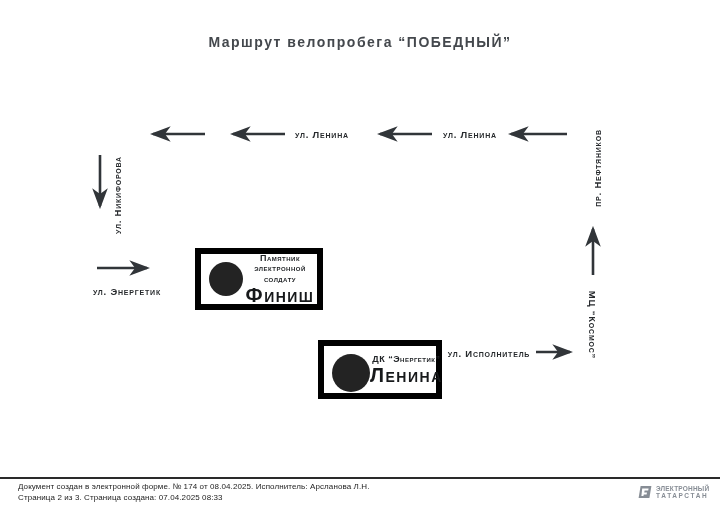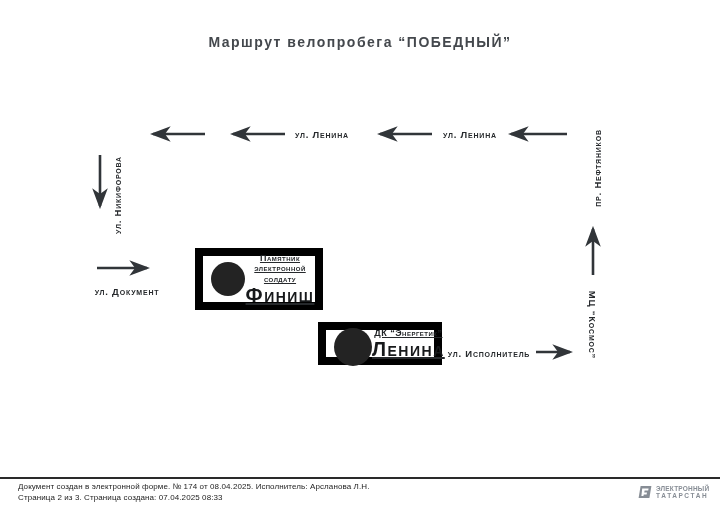--- a/index.html
+++ b/index.html
@@ -24,22 +24,22 @@
     font-size:9.5px;font-weight:700;
     font-variant:small-caps;
     letter-spacing:0.8px;
     color:#26292c;
     white-space:nowrap;
   }
   .rot-ccw{transform:translate(-50%,-50%) rotate(-90deg);}
   .rot-cw{transform:translate(-50%,-50%) rotate(90deg);}
   .route-box{
     position:absolute;box-sizing:border-box;
-    border:8px solid #000000;background:#ffffff;
-    display:flex;align-items:center;text-decoration:underline;
+    border:6px solid #000000;background:#ffffff;
+    display:flex;align-items:center;
   }
   .route-box .dot{
     flex:none;border-radius:50%;background:#232323;margin-left:8px;
   }
   .finish-box .dot{width:34px;height:34px;}
   .start-box .dot{width:38px;height:38px;margin-top:6px;}
   .box-text{flex:1;text-align:center;line-height:1;}
   .box-small{
     font-size:9px;font-weight:700;font-variant:small-caps;
     letter-spacing:0.5px;line-height:10.5px;color:#202326;
@@ -88,36 +88,36 @@
       <line x1="100" y1="155" x2="100" y2="206" marker-end="url(#ah)"></line>
       <line x1="97" y1="268" x2="147" y2="268" marker-end="url(#ah)"></line>
       <line x1="536" y1="352" x2="570" y2="352" marker-end="url(#ah)"></line>
       <line x1="593" y1="275" x2="593" y2="229" marker-end="url(#ah)"></line>
     </g>
   </svg>
 
   <div class="street" style="left:322px;top:134px">ул. Ленина</div>
   <div class="street" style="left:470px;top:134px">ул. Ленина</div>
   <div class="street rot-ccw" style="left:117px;top:195px">ул. Никифорова</div>
-  <div class="street" style="left:127px;top:291px">ул. Документ</div>
+  <div class="street" style="left:127px;top:291px">ул. Энергетик</div>
   <div class="street" style="left:489px;top:353px">ул. Исполнитель</div>
   <div class="street rot-ccw" style="left:597px;top:168px">пр. Нефтяников</div>
   <div class="street rot-cw" style="left:592px;top:325px">МЦ “Космос”</div>
 
   <div class="route-box finish-box" style="left:195px;top:248px;width:128px;height:62px">
     <div class="dot"></div>
     <div class="box-text">
       <div class="box-small">Памятник</div>
       <div class="box-small">электронной</div>
       <div class="box-small">солдату</div>
       <div class="box-big">Финиш</div>
     </div>
   </div>
 
-  <div class="route-box start-box" style="left:318px;top:322px;width:124px;height:43px">
+  <div class="route-box start-box" style="left:318px;top:340px;width:124px;height:59px">
     <div class="dot"></div>
     <div class="box-text">
       <div class="box-small">ДК “Энергетик”</div>
       <div class="box-big">Ленина</div>
     </div>
   </div>
 
   <div class="footer-rule"></div>
 
   <div class="footer-text">

